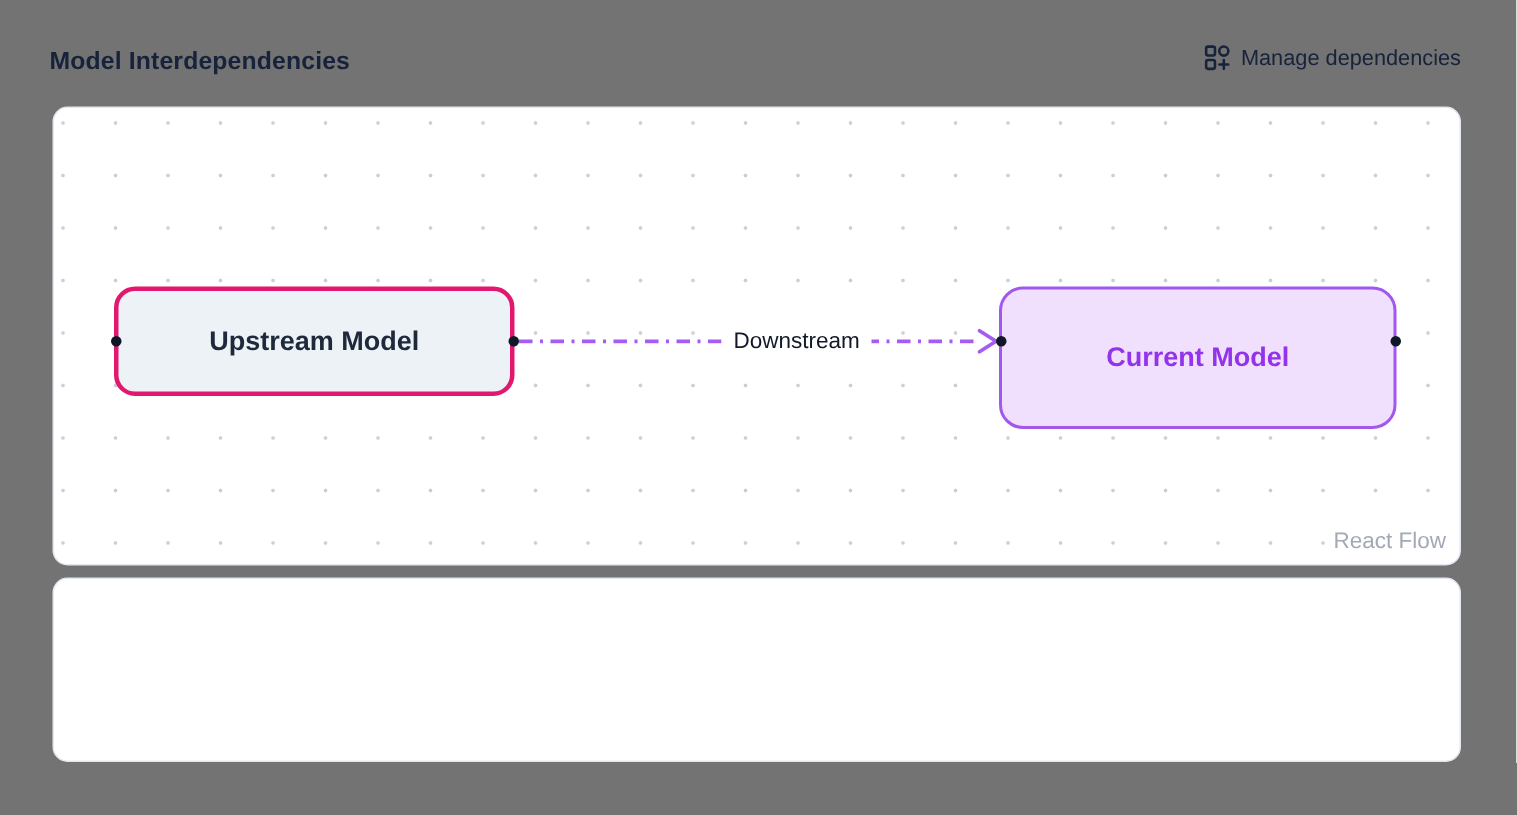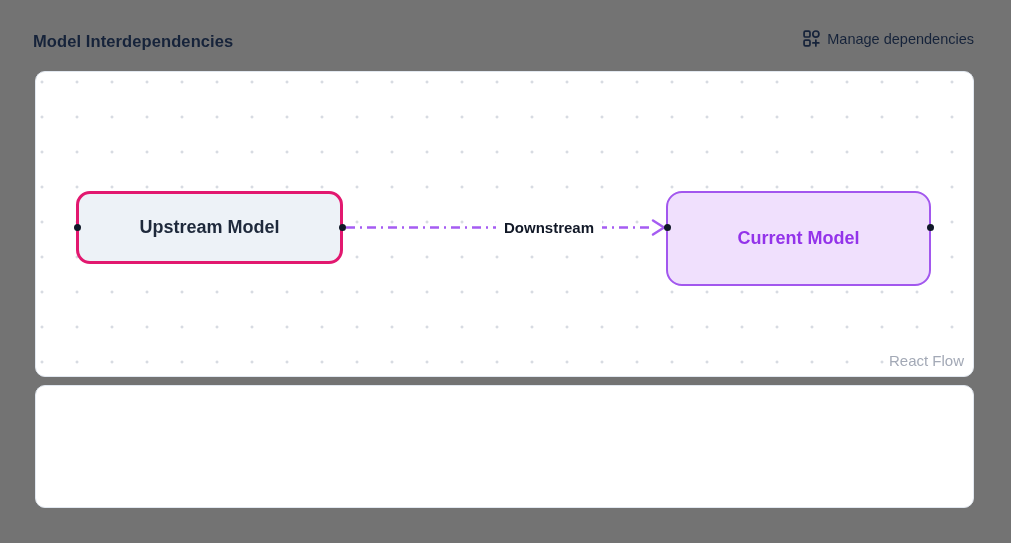--- a/index.html
+++ b/index.html
@@ -20,22 +20,22 @@
     background-image:radial-gradient(circle, #c9cfd8 1.2px, transparent 1.4px);
     background-size:35px 35px; background-position:-11.5px -7.5px; }
   .edge-svg { position:absolute; left:0; top:0; width:939px; height:306px; pointer-events:none; }
   .node { position:absolute; display:flex; align-items:center; justify-content:center;
     font-size:18px; font-weight:700; cursor:pointer; }
   .node-upstream { left:40px; top:119px; width:267px; height:73px;
     background:#edf2f7; border:3px solid #e2186f; border-radius:14px; color:#1e293b; }
   .node-current { left:630px; top:119px; width:265px; height:95px;
     background:#f0e0fd; border:2.5px solid #a257ee; border-radius:16px; color:#9333ea; }
   .handle { position:absolute; width:7px; height:7px; border-radius:50%; background:#101828; cursor:crosshair; }
-  .edge-label { position:absolute; left:460px; top:144px; padding:3px 8px; background:#fff;
-    font-size:15px; font-weight:700; color:#111827; }
+  .edge-label { position:absolute; left:445px; top:144px; padding:3px 8px; background:#fff;
+    font-size:15px; font-weight:400; color:#111827; }
   .attribution { position:absolute; right:5px; bottom:6px; background:rgba(255,255,255,.75);
     padding:1px 4px; font-size:15px; color:#a3a9b6; border-radius:3px; }
 
   
   .card { position:absolute; left:35px; top:385px; width:939px; height:123px;
     background:#fff; border:1px solid #e2e8f0; border-radius:10px; }
 
   svg { display:block; }
 </style>
 </head>

